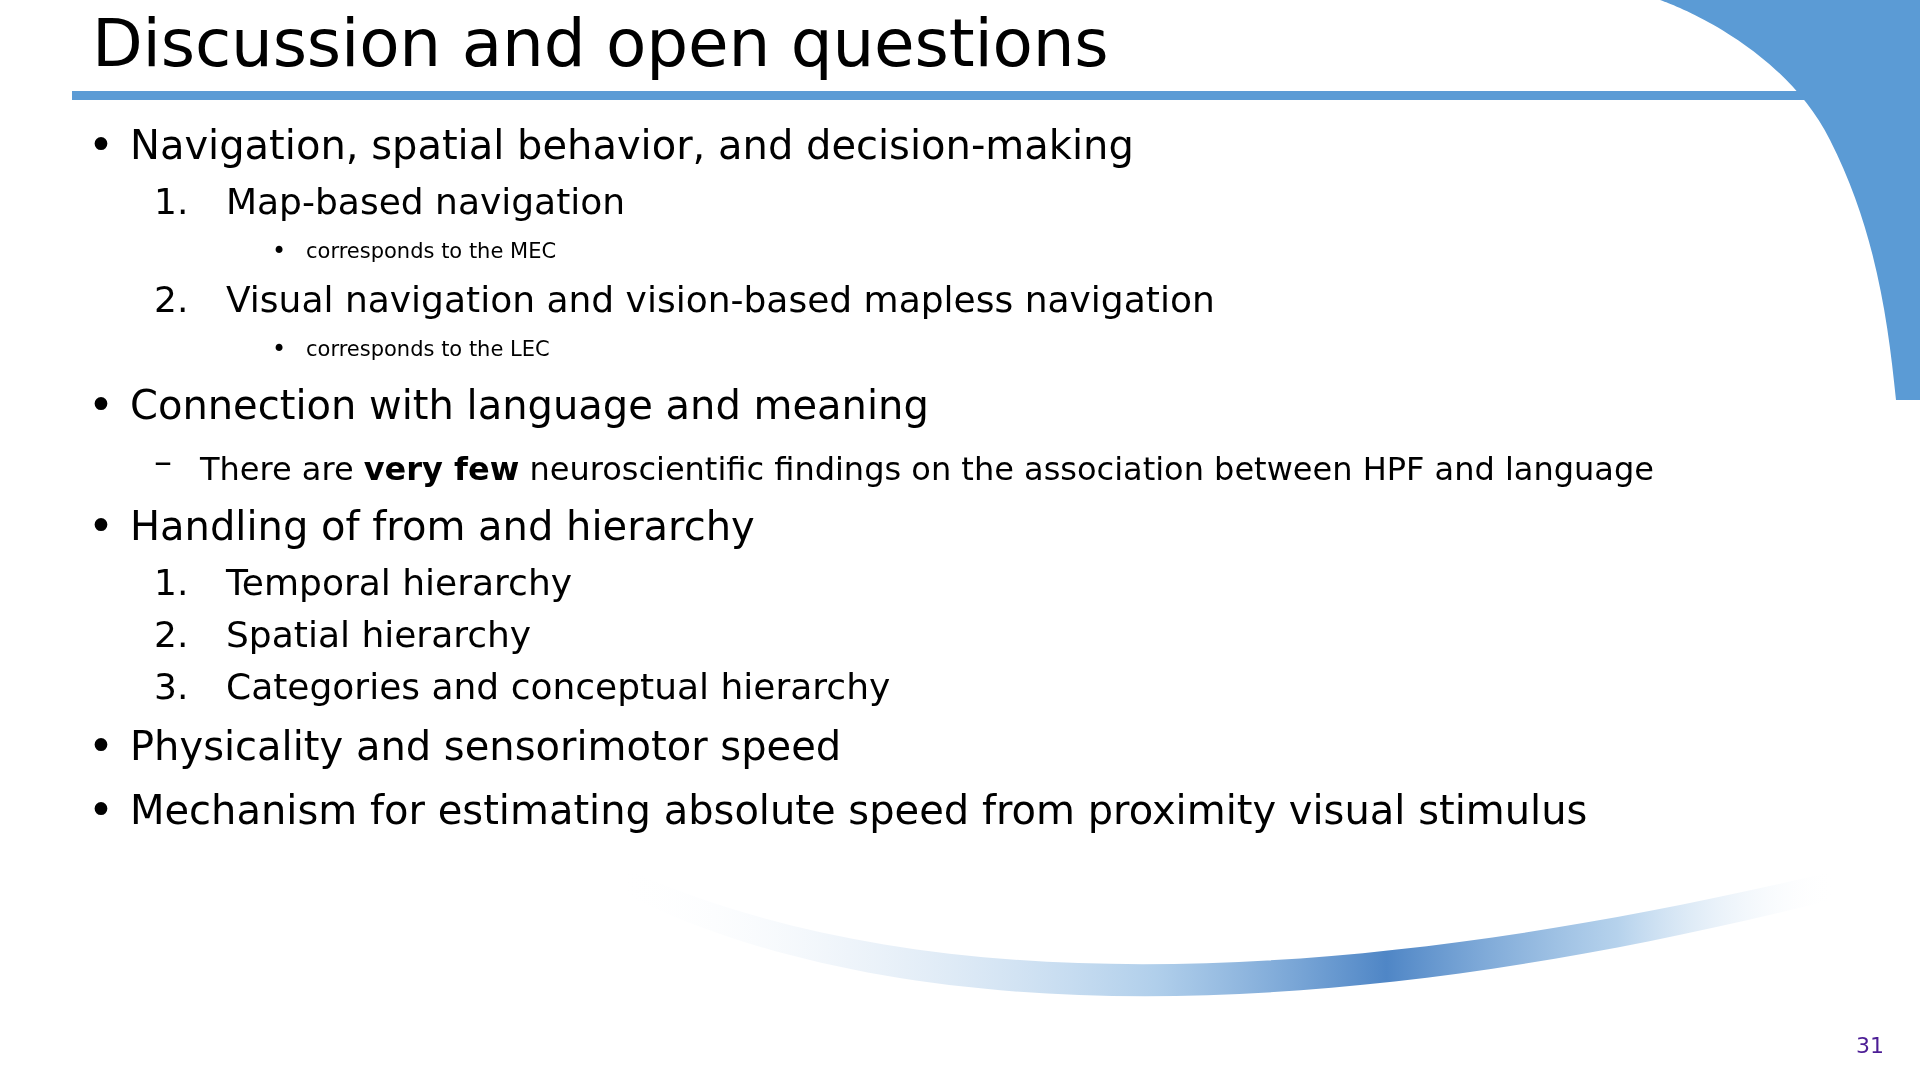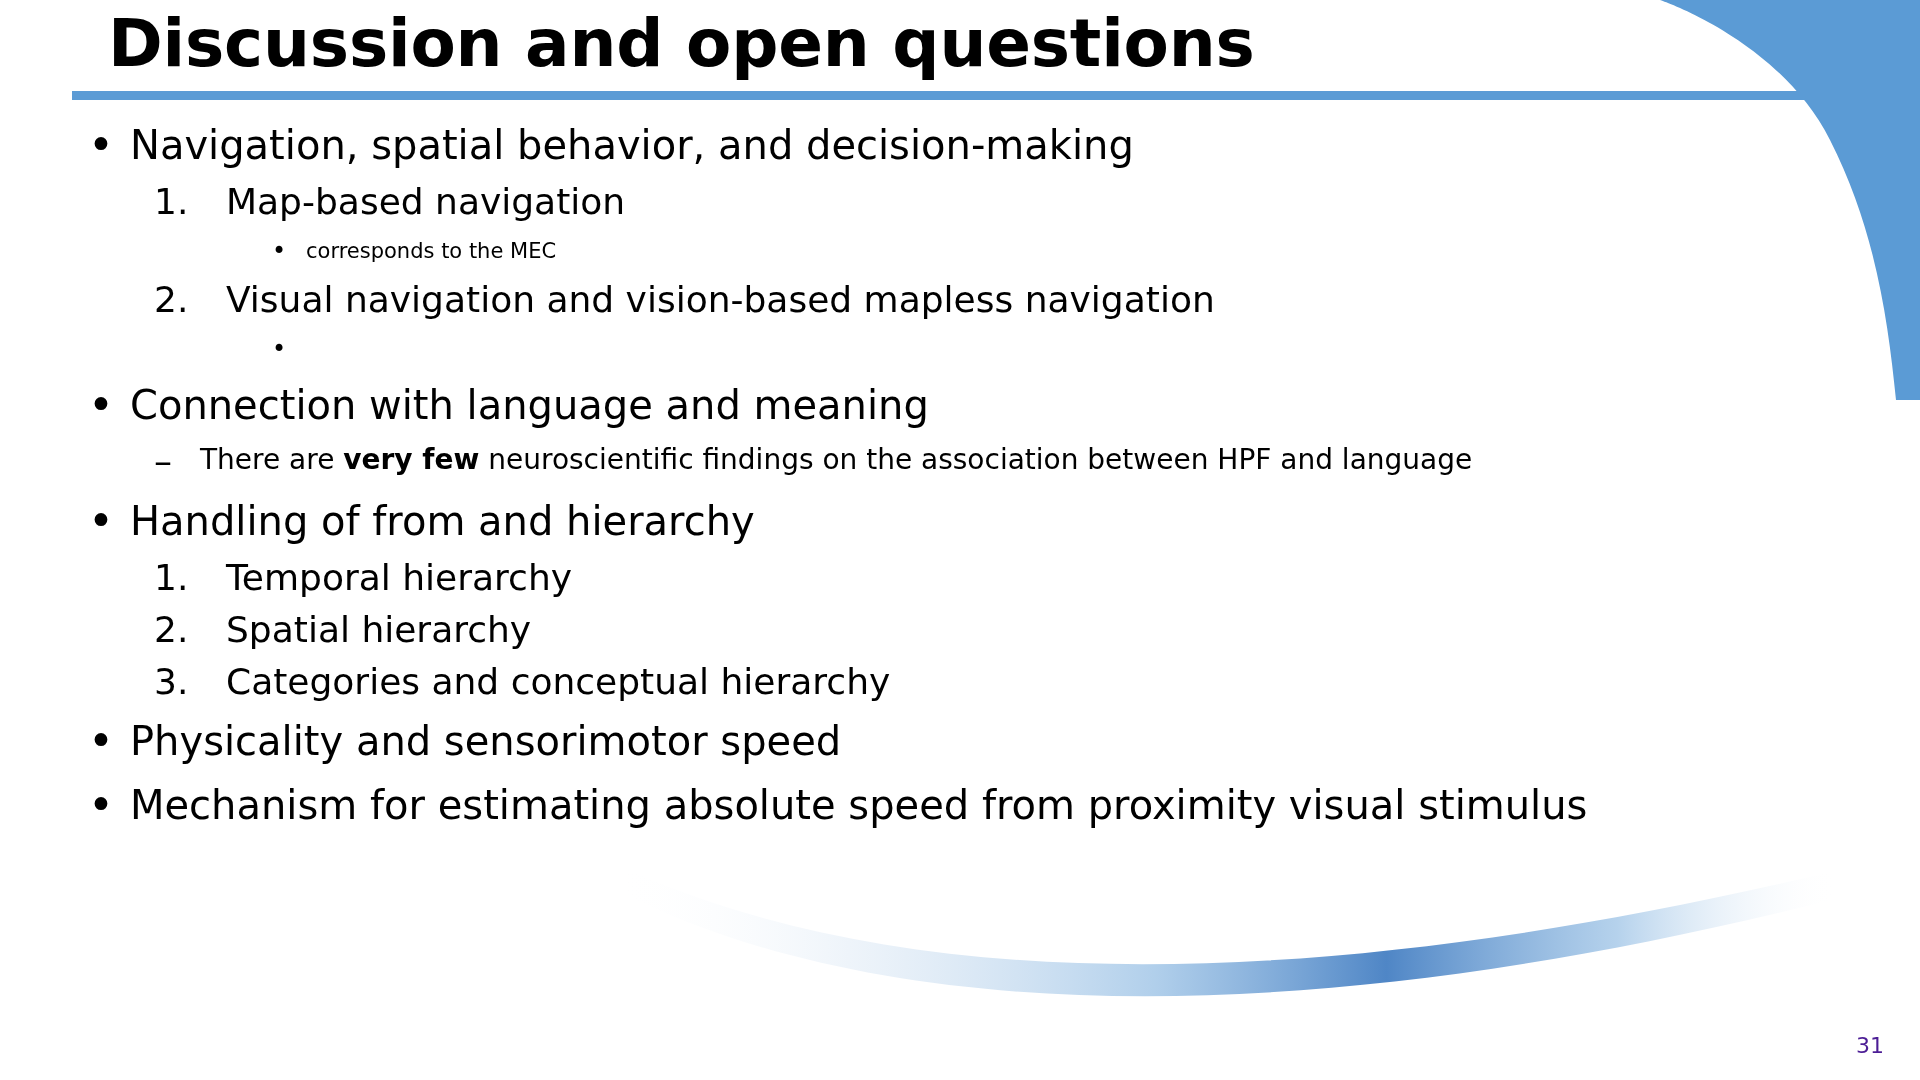--- a/index.html
+++ b/index.html
@@ -33,26 +33,26 @@
     left: 0;
     bottom: 0;
     width: 1920px;
     height: 220px;
     pointer-events: none;
   }
 
   
   .title {
     position: absolute;
-    left: 108px;
+    left: 92px;
     top: 6px;
     width: 1700px;
     font-size: 66px;
     line-height: 76px;
-    font-weight: 700;
+    font-weight: 400;
     letter-spacing: -0.2px;
     white-space: nowrap;
   }
   .title-rule {
     position: absolute;
     left: 72px;
     top: 91px;
     width: 1770px;
     height: 9px;
     background: #5B9BD5;
@@ -109,24 +109,25 @@
   .lvl2d {
     padding-left: 82px;
   }
   .lvl2d .marker {
     width: 46px;
     flex: 0 0 46px;
     font-size: 36px;
     line-height: 52px;
   }
   .lvl2d .text {
-    font-size: 28px;
+    font-size: 32px;
     line-height: 48px;
     flex: 1 1 auto;
     max-width: 1640px;
+    margin-top: 9px;
   }
 
   
   .lvl3 {
     padding-left: 200px;
   }
   .lvl3 .marker {
     width: 34px;
     flex: 0 0 34px;
     font-size: 24px;
@@ -192,20 +193,21 @@
       <span class="text">corresponds to the MEC</span>
     </div>
 
     <div class="row lvl2">
       <span class="marker">2.</span>
       <span class="text">Visual navigation and vision-based mapless navigation</span>
     </div>
 
     <div class="row lvl3">
       <span class="marker">•</span>
+      <span class="text">corresponds to the LEC</span>
     </div>
 
     <div class="row lvl1">
       <span class="marker">•</span>
       <span class="text">Connection with language and meaning</span>
     </div>
 
     <div class="row lvl2d">
       <span class="marker">–</span>
       <span class="text"><span>There are </span><b>very few</b><span> neuroscientific findings on the association between HPF and language</span></span>

